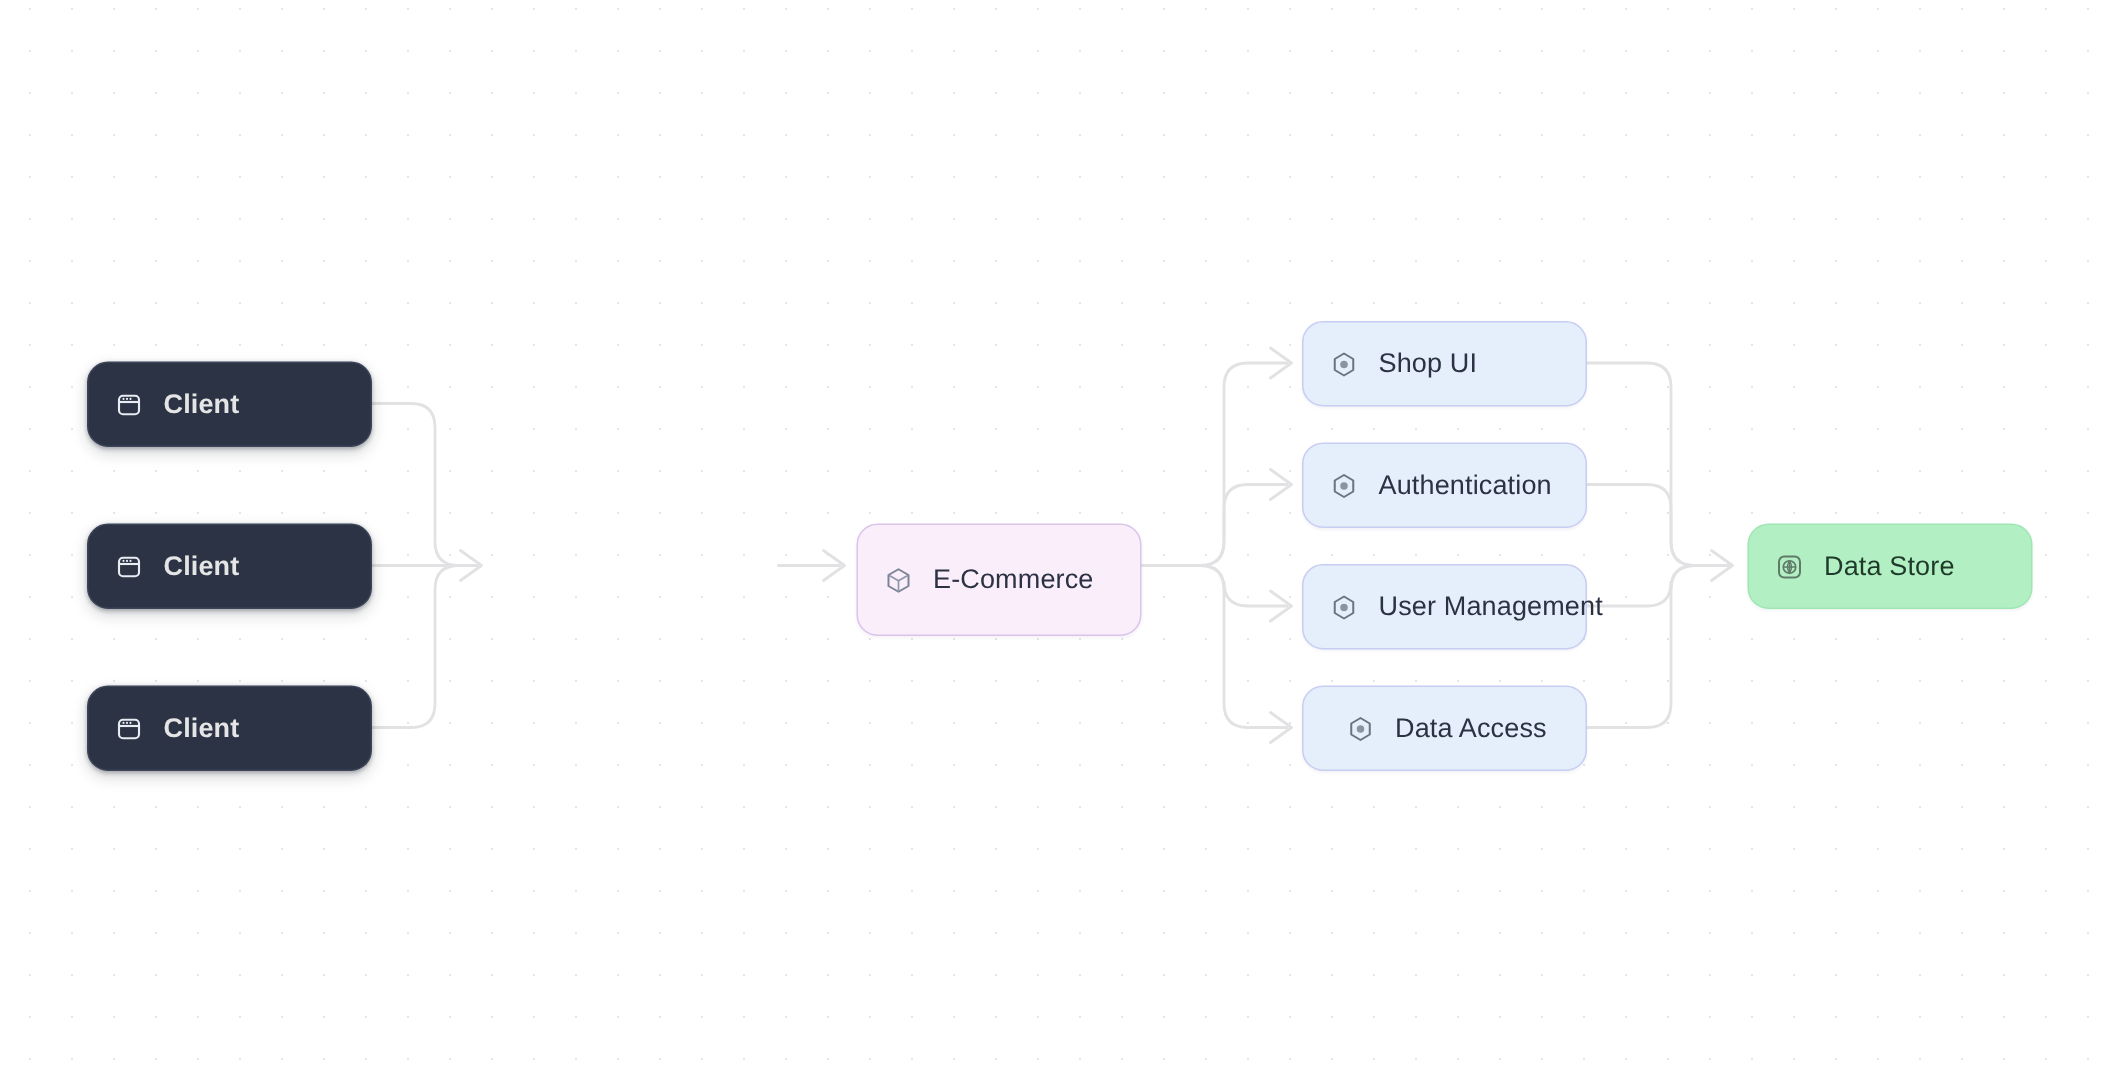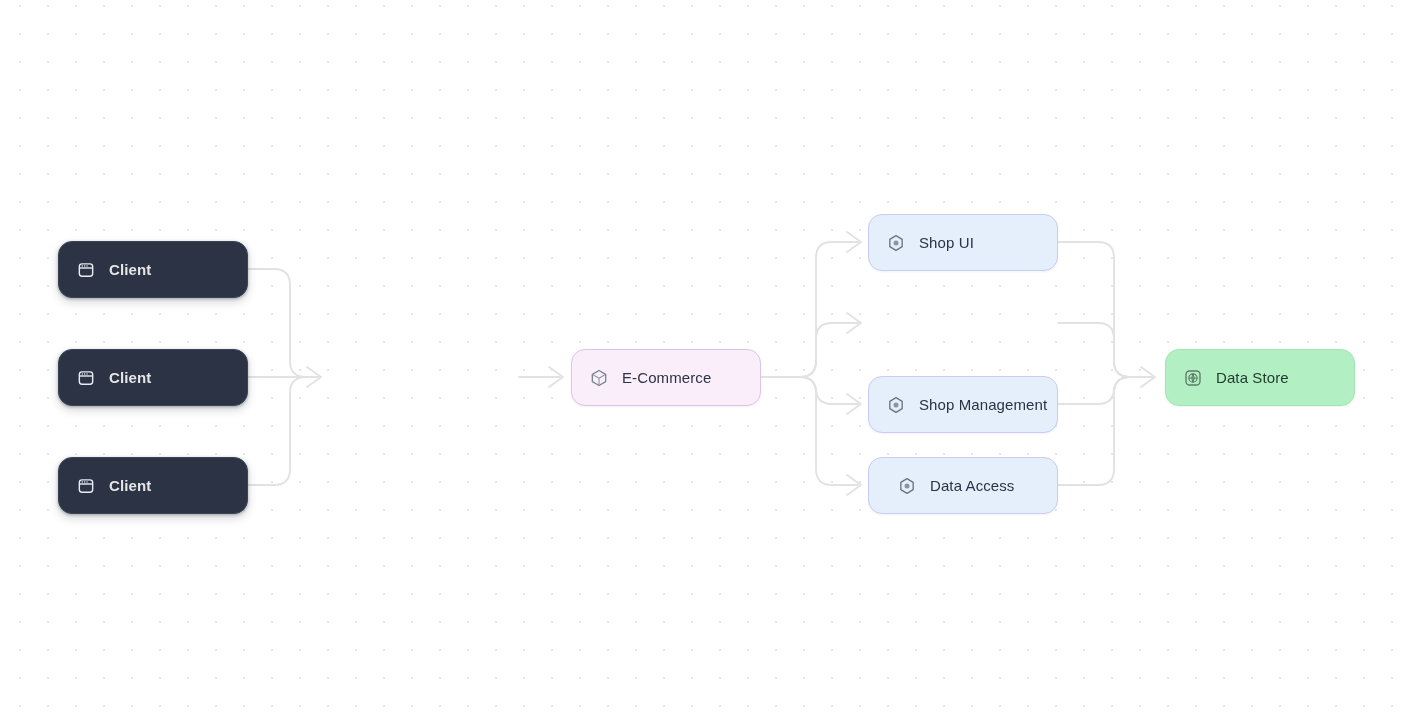--- a/index.html
+++ b/index.html
@@ -29,21 +29,21 @@
     position: absolute;
     box-sizing: border-box;
     display: flex;
     align-items: center;
     gap: 13px;
     padding: 0 17px;
     border-radius: 14px;
     border: 1.4px solid transparent;
   }
   .node .label {
-    font-size: 15px;
+    font-size: 18px;
     letter-spacing: 0.1px;
     white-space: nowrap;
   }
   .node .icon {
     flex: 0 0 auto;
     width: 20px;
     height: 20px;
     display: block;
   }
 
@@ -167,44 +167,51 @@
       <rect x="4" y="4.6" width="16" height="14.8" rx="3.2" fill="none" stroke="#e9ecf3" stroke-width="1.7"></rect>
       <path d="M4 9.6 H20" stroke="#e9ecf3" stroke-width="1.7"></path>
       <circle cx="7.6" cy="7.1" r="0.85" fill="#e9ecf3"></circle>
       <circle cx="10.4" cy="7.1" r="0.85" fill="#e9ecf3"></circle>
       <circle cx="13.2" cy="7.1" r="0.85" fill="#e9ecf3"></circle>
     </svg>
     <span class="label">Client</span>
   </div>
 
 
-  <div class="node app" style="left:571px; top:349px; width:190px; height:57px;">
+  <div class="node app" style="left:571px; top:349px; width:190px; height:75px;">
     <svg class="icon" viewBox="0 0 24 24">
       <path d="M12 3.0 L20 7.6 V16.4 L12 21.0 L4 16.4 V7.6 Z" fill="none" stroke="#7b8496" stroke-width="1.6" stroke-linejoin="round"></path>
       <path d="M4.3 7.8 L12 12.2 L19.7 7.8" fill="none" stroke="#8f97a8" stroke-width="1.35" stroke-linejoin="round"></path>
       <path d="M12 12.2 V20.8" fill="none" stroke="#8f97a8" stroke-width="1.35"></path>
     </svg>
     <span class="label">E-Commerce</span>
   </div>
 
   <div class="node service" style="left:868px; top:214px; width:190px; height:57px;">
     <svg class="icon" viewBox="0 0 24 24">
       <path d="M12 3.2 L19.4 7.6 V16.4 L12 20.8 L4.6 16.4 V7.6 Z" fill="none" stroke="#6b7280" stroke-width="1.6" stroke-linejoin="round"></path>
       <circle cx="12" cy="12" r="3" fill="#8b93a3"></circle>
     </svg>
     <span class="label">Shop UI</span>
   </div>
 
+  <div class="node service" style="left:868px; top:295px; width:190px; height:57px;">
+    <svg class="icon" viewBox="0 0 24 24">
+      <path d="M12 3.2 L19.4 7.6 V16.4 L12 20.8 L4.6 16.4 V7.6 Z" fill="none" stroke="#6b7280" stroke-width="1.6" stroke-linejoin="round"></path>
+      <circle cx="12" cy="12" r="3" fill="#8b93a3"></circle>
+    </svg>
+    <span class="label">Authentication</span>
+  </div>
 
   <div class="node service" style="left:868px; top:376px; width:190px; height:57px;">
     <svg class="icon" viewBox="0 0 24 24">
       <path d="M12 3.2 L19.4 7.6 V16.4 L12 20.8 L4.6 16.4 V7.6 Z" fill="none" stroke="#6b7280" stroke-width="1.6" stroke-linejoin="round"></path>
       <circle cx="12" cy="12" r="3" fill="#8b93a3"></circle>
     </svg>
-    <span class="label">Shop Management</span>
+    <span class="label">User Management</span>
   </div>
 
   <div class="node service" style="left:868px; top:457px; width:190px; height:57px;padding-left:28px;">
     <svg class="icon" viewBox="0 0 24 24">
       <path d="M12 3.2 L19.4 7.6 V16.4 L12 20.8 L4.6 16.4 V7.6 Z" fill="none" stroke="#6b7280" stroke-width="1.6" stroke-linejoin="round"></path>
       <circle cx="12" cy="12" r="3" fill="#8b93a3"></circle>
     </svg>
     <span class="label">Data Access</span>
   </div>
 

